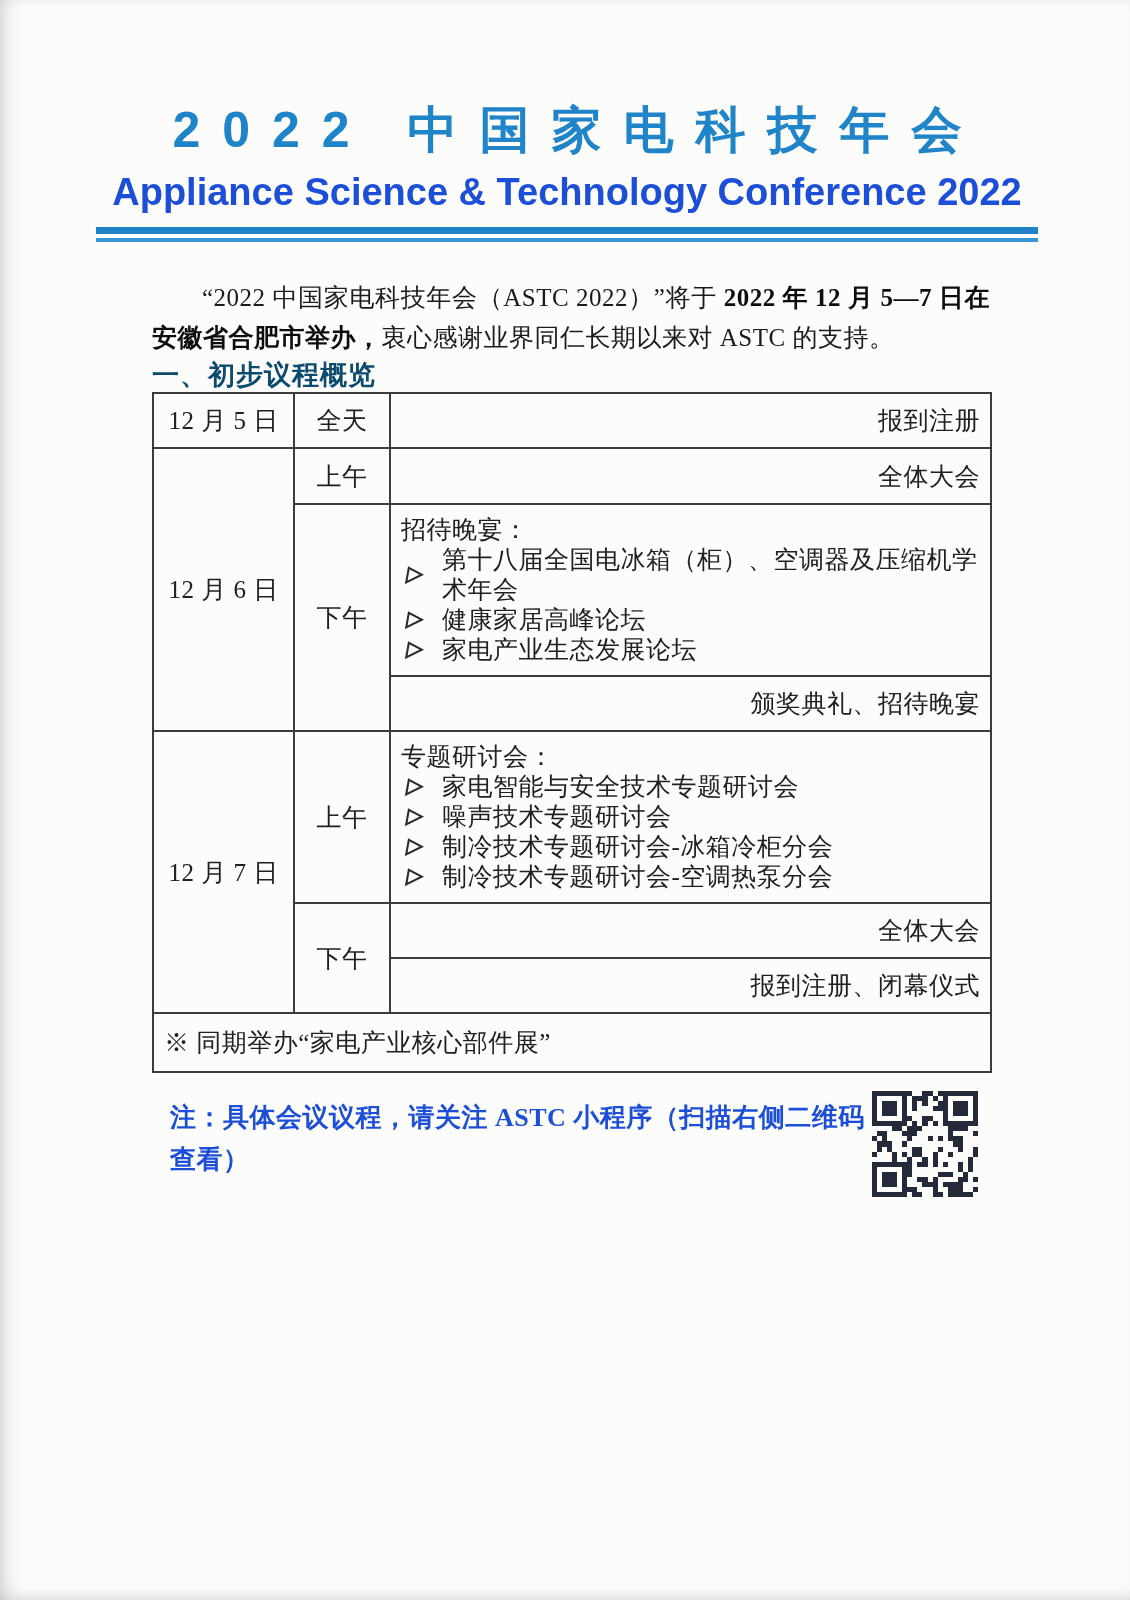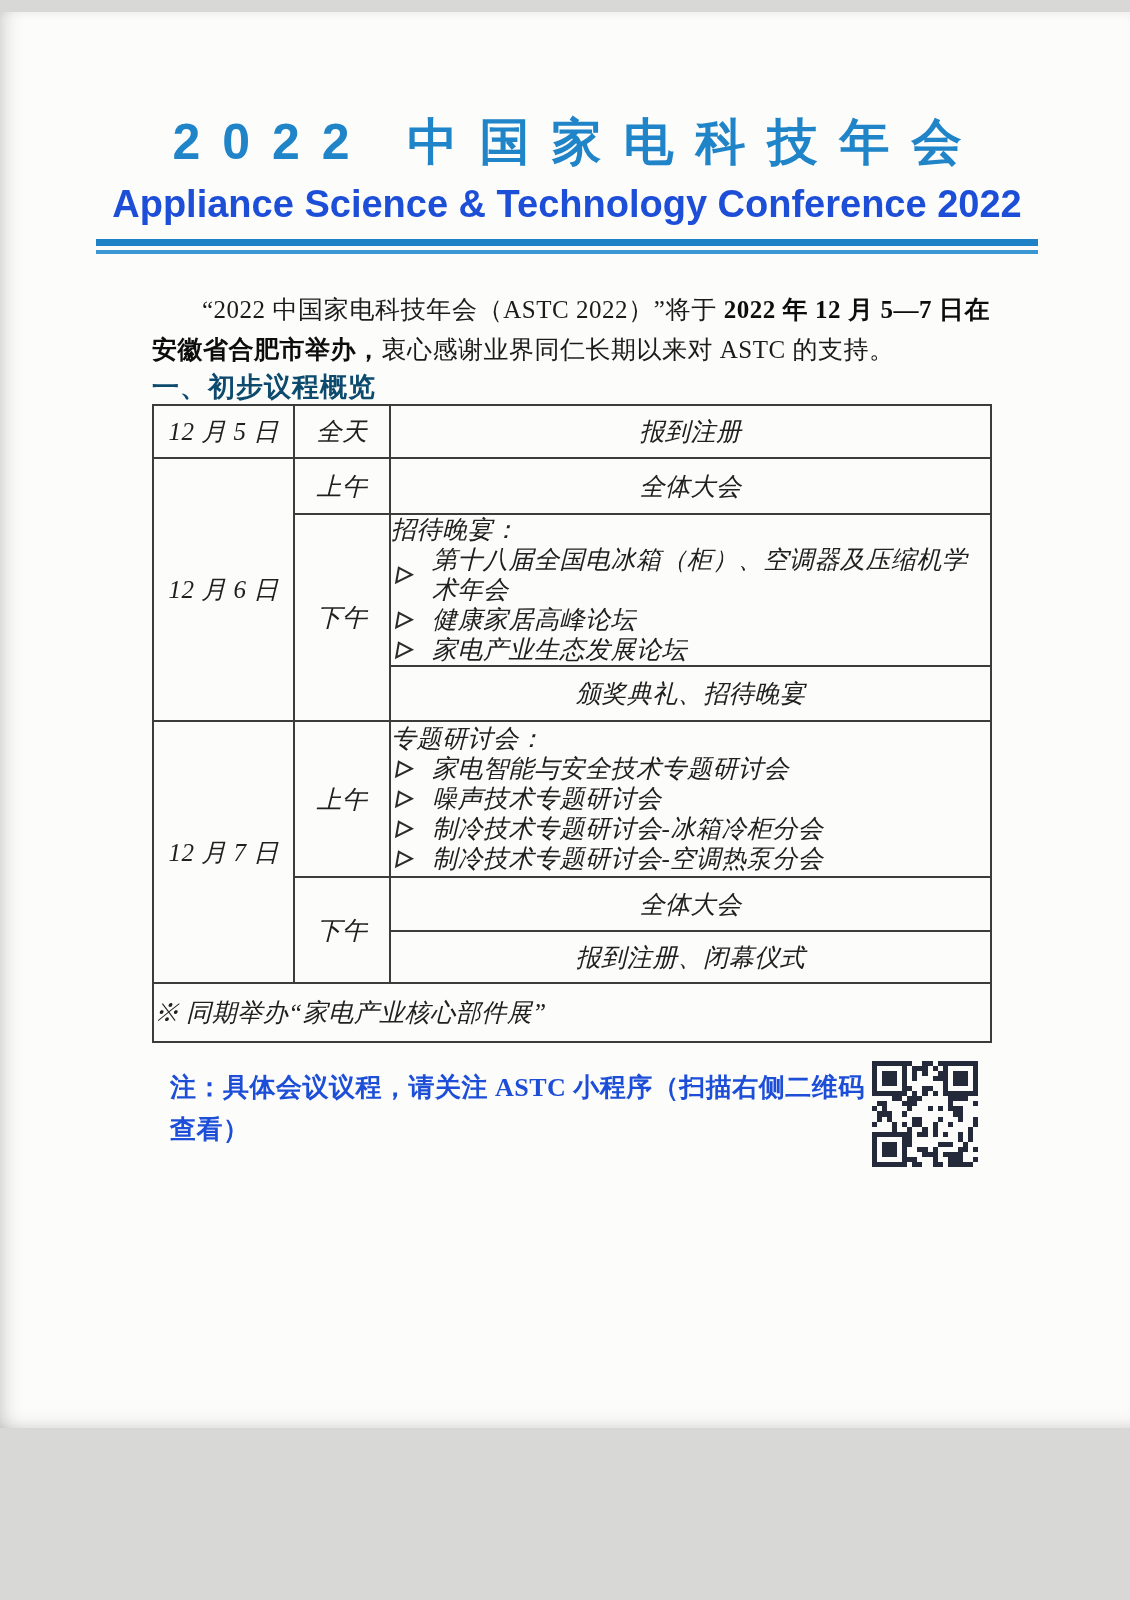--- a/index.html
+++ b/index.html
@@ -1,19 +1,19 @@
 <!DOCTYPE html>
 <html><head>
 <meta charset="utf-8">
 <style>
   html,body{margin:0;padding:0;background:#d8d8d6;}
   .page{
     position:relative;
-    width:1130px;height:1416px;
-    margin:12px auto;
+    width:1130px;height:1600px;
+    margin:0 auto;
     background:#fcfcfa;
     overflow:hidden;
     color:#1e1e1e;
     font-family:"Liberation Serif","DejaVu Serif",serif;
     box-shadow:
       inset 16px 0 20px -14px rgba(70,70,70,.28),
       inset 0 -14px 18px -14px rgba(70,70,70,.22),
       inset 0 8px 12px -10px rgba(70,70,70,.10);
   }
   
@@ -51,24 +51,24 @@
   .section-heading{
     margin:2px 0 0;font-weight:bold;font-size:27px;line-height:30px;
     color:#0c4a6e;letter-spacing:1px;
   }
   
   table.agenda{
     border-collapse:collapse;table-layout:fixed;width:838px;margin-top:2px;
   }
   table.agenda td{
     border:2px solid #3c3c3c;font-size:25px;color:#202020;
-    padding:0;letter-spacing:.5px;font-style:italic;
+    padding:10px;letter-spacing:.5px;
   }
   td.c-date,td.c-time{text-align:center;vertical-align:middle;white-space:nowrap;}
-  td.c-content{padding:2px 8px 2px 13px;vertical-align:middle;text-align:center;}
+  td.c-content{padding:2px 8px 2px 13px;vertical-align:middle;text-align:right;}
   td.cell-list{padding:4px 8px 2px 13px;vertical-align:middle;}
   .cell-list .line{line-height:30px;}
   .cell-list .bullet{display:flex;align-items:center;line-height:30px;}
   .bullet .arrow{width:22px;height:19px;margin:0 17px 0 2px;flex:none;}
   td.c-footnote{padding:2px 8px 2px 14px;vertical-align:middle;}
   
   .note-row{display:flex;justify-content:space-between;align-items:flex-start;margin-top:16px;}
   .note{
     margin:8px 0 0 18px;font-weight:bold;font-size:26px;line-height:42px;
     color:#1d4ed8;letter-spacing:.5px;

